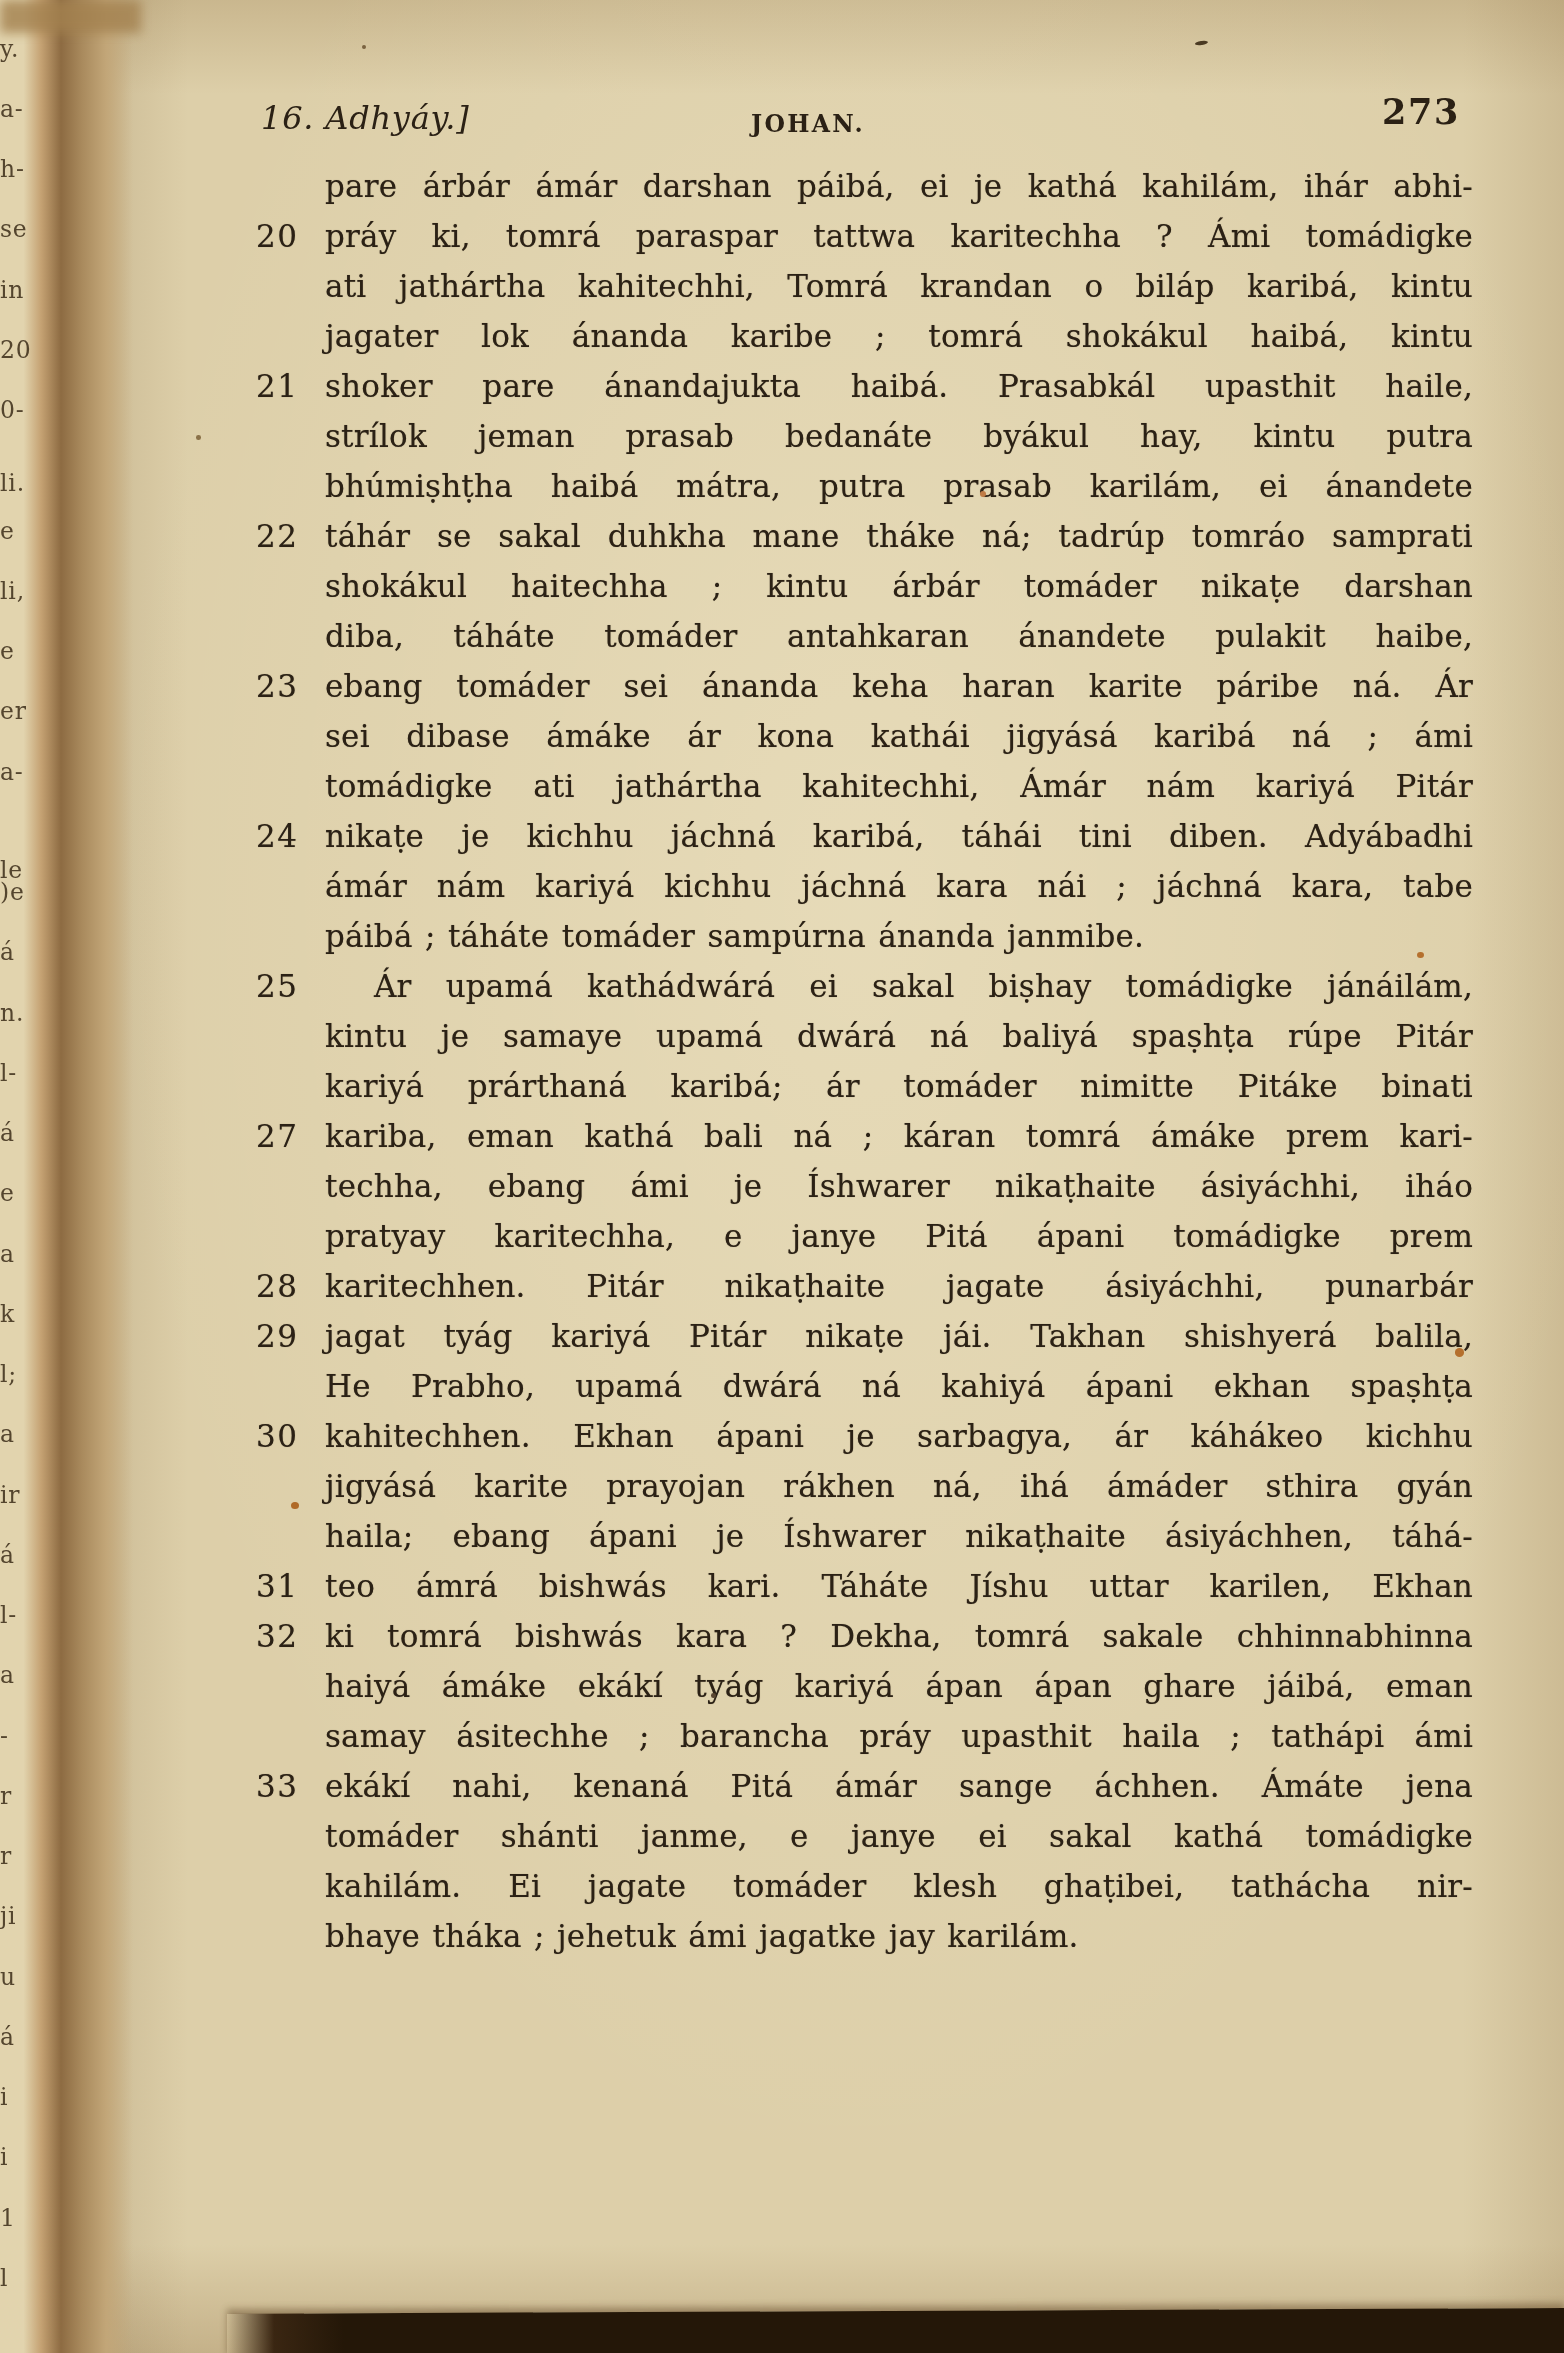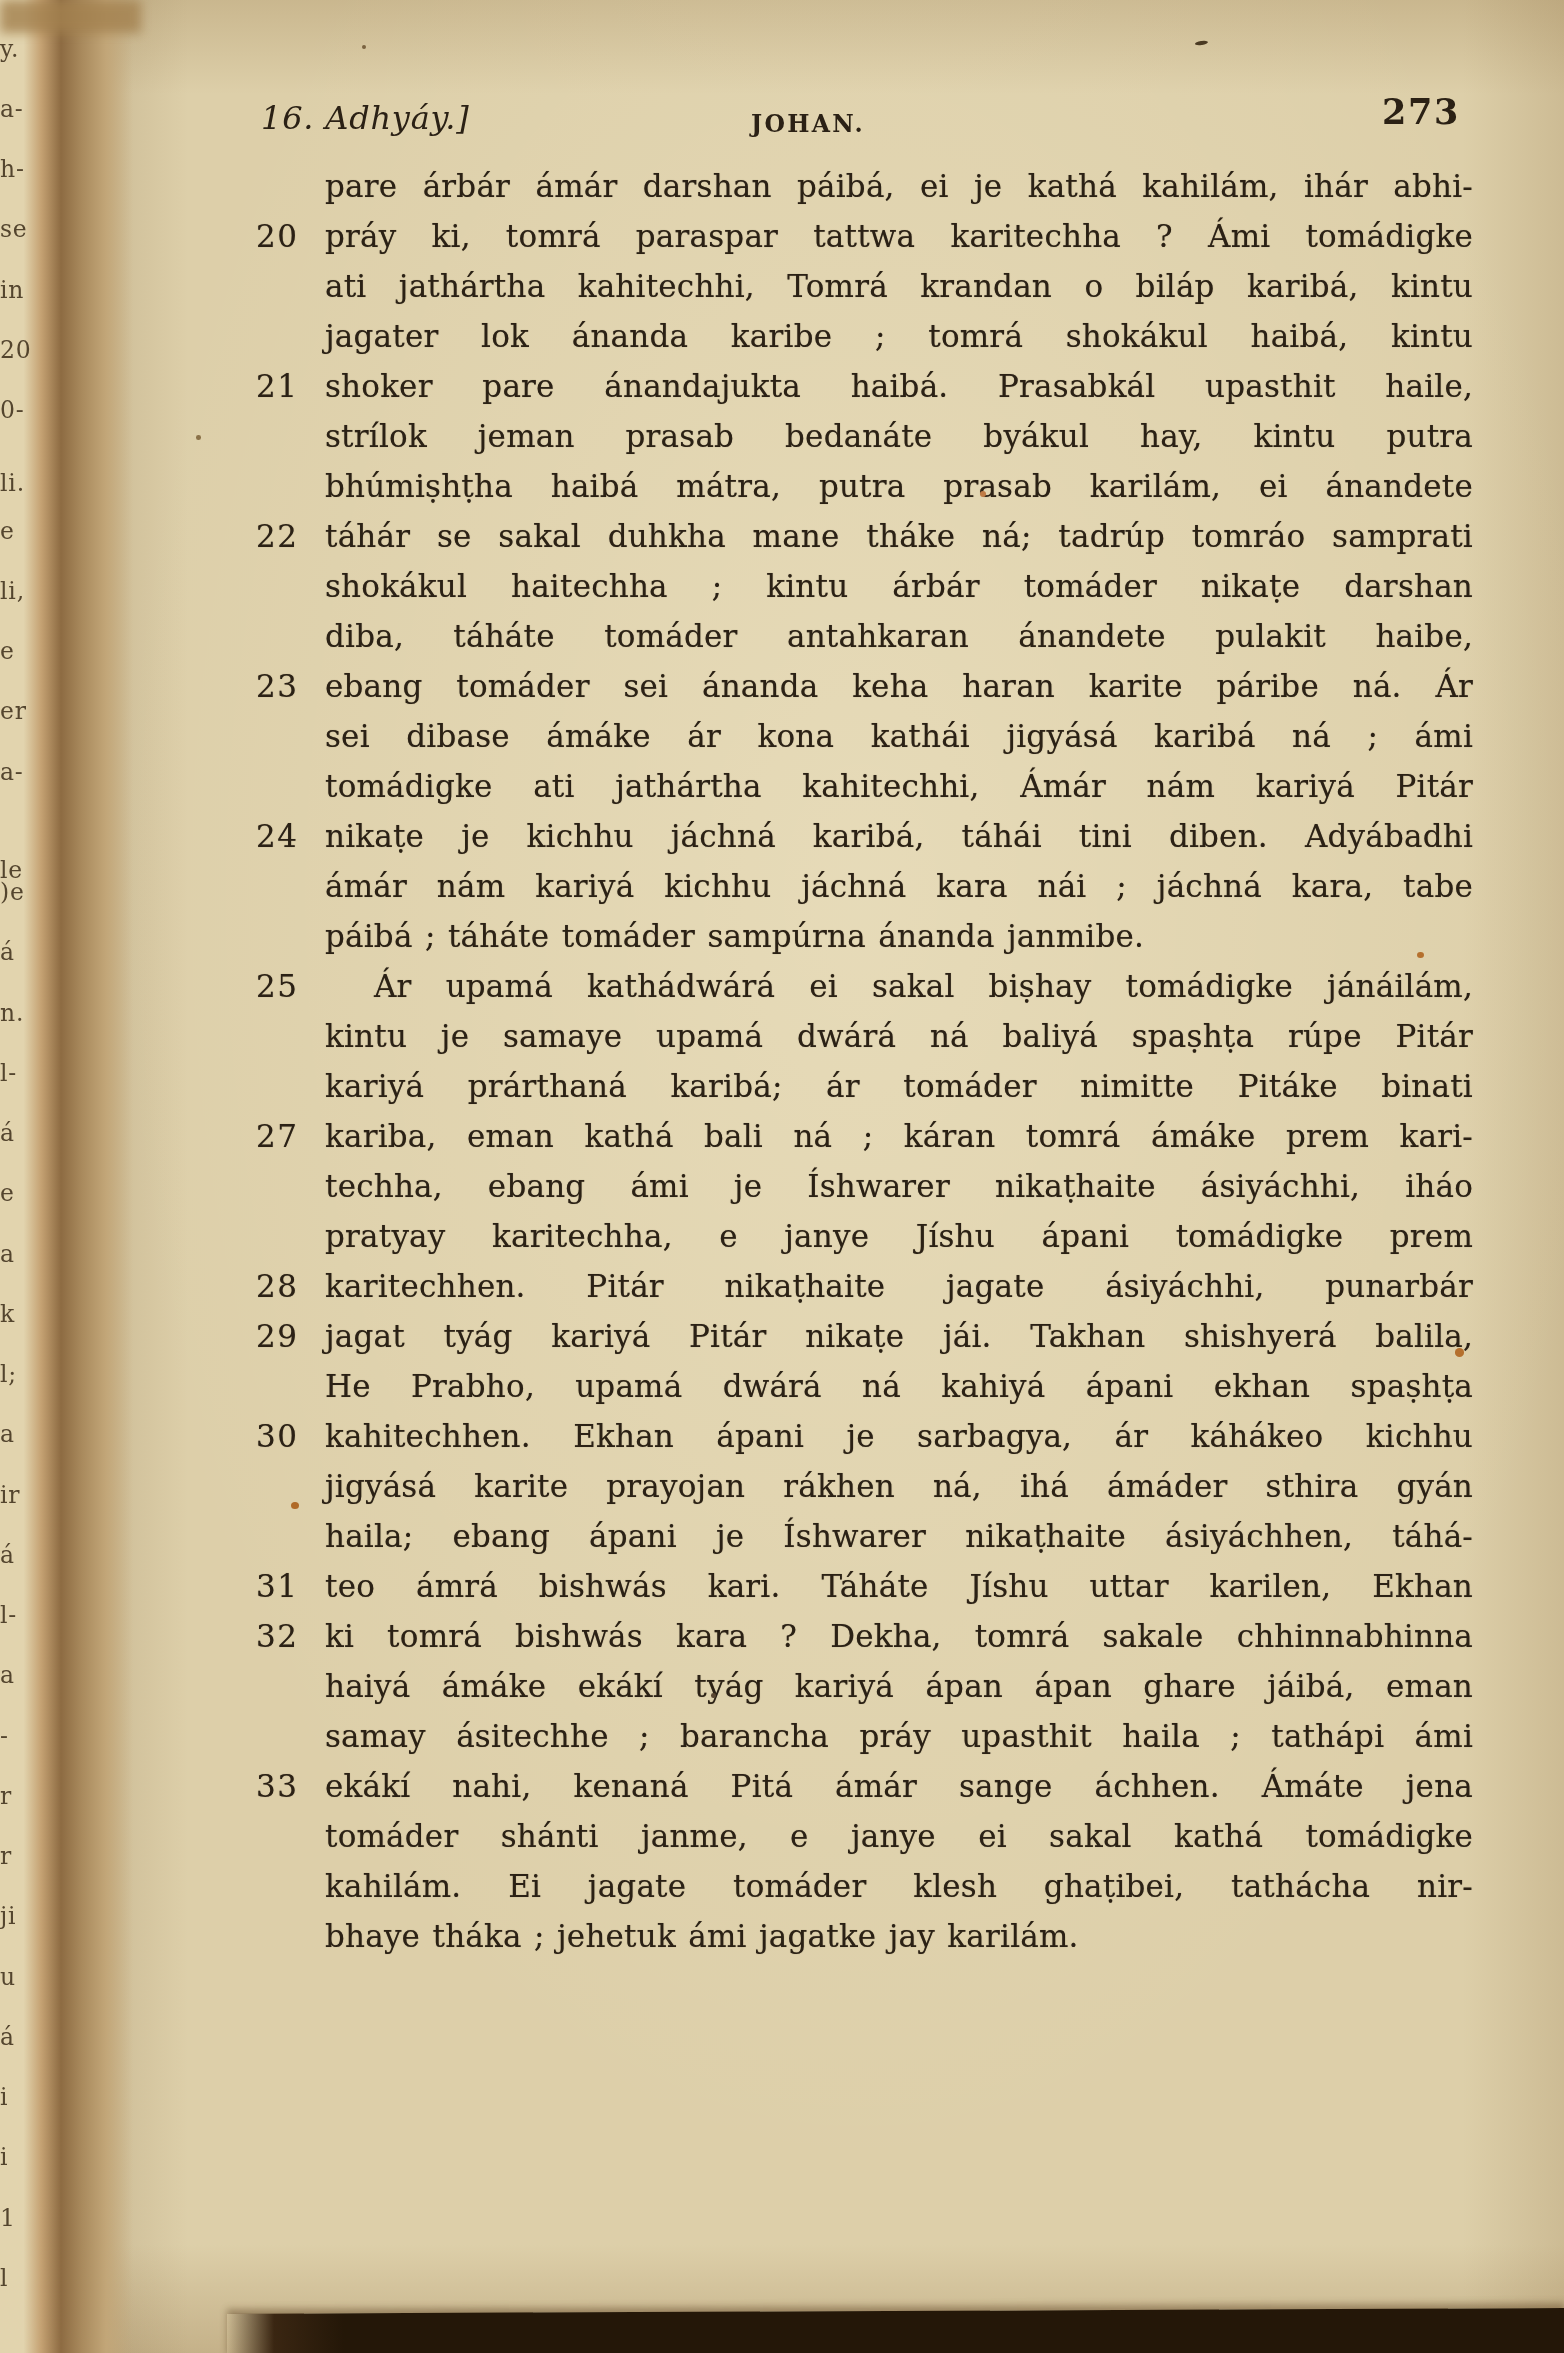--- a/index.html
+++ b/index.html
@@ -179,21 +179,21 @@
         <div class="ltxt">kariyá prárthaná karibá; ár tomáder nimitte Pitáke binati</div>
       </div>
       <div class="line just">
         <span class="vnum">27</span>
         <div class="ltxt">kariba, eman kathá bali ná ; káran tomrá ámáke prem kari-</div>
       </div>
       <div class="line just">
         <div class="ltxt">techha, ebang ámi je Íshwarer nikaṭhaite ásiyáchhi, iháo</div>
       </div>
       <div class="line just">
-        <div class="ltxt">pratyay karitechha, e janye Jíshu ápani tomádigke prem</div>
+        <div class="ltxt">pratyay karitechha, e janye Pitá ápani tomádigke prem</div>
       </div>
       <div class="line just">
         <span class="vnum">28</span>
         <div class="ltxt">karitechhen. Pitár nikaṭhaite jagate ásiyáchhi, punarbár</div>
       </div>
       <div class="line just">
         <span class="vnum">29</span>
         <div class="ltxt">jagat tyág kariyá Pitár nikaṭe jái. Takhan shishyerá balila,</div>
       </div>
       <div class="line just">

